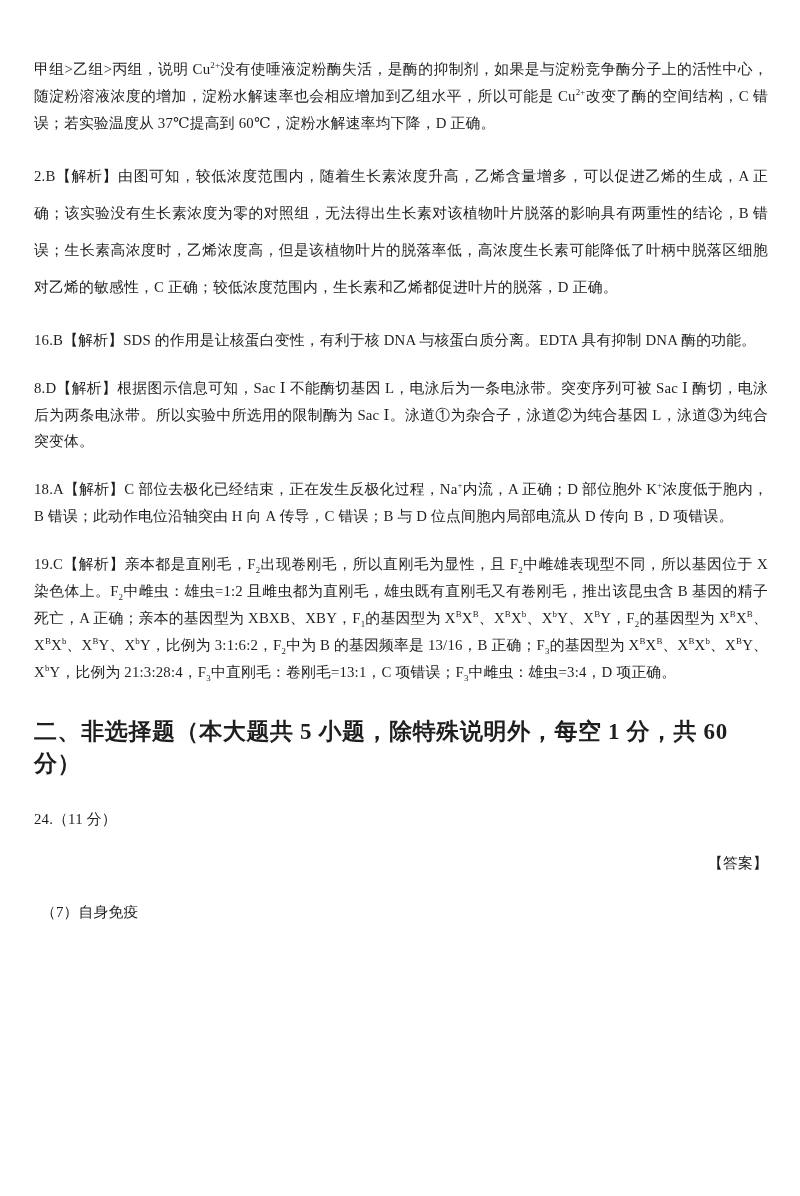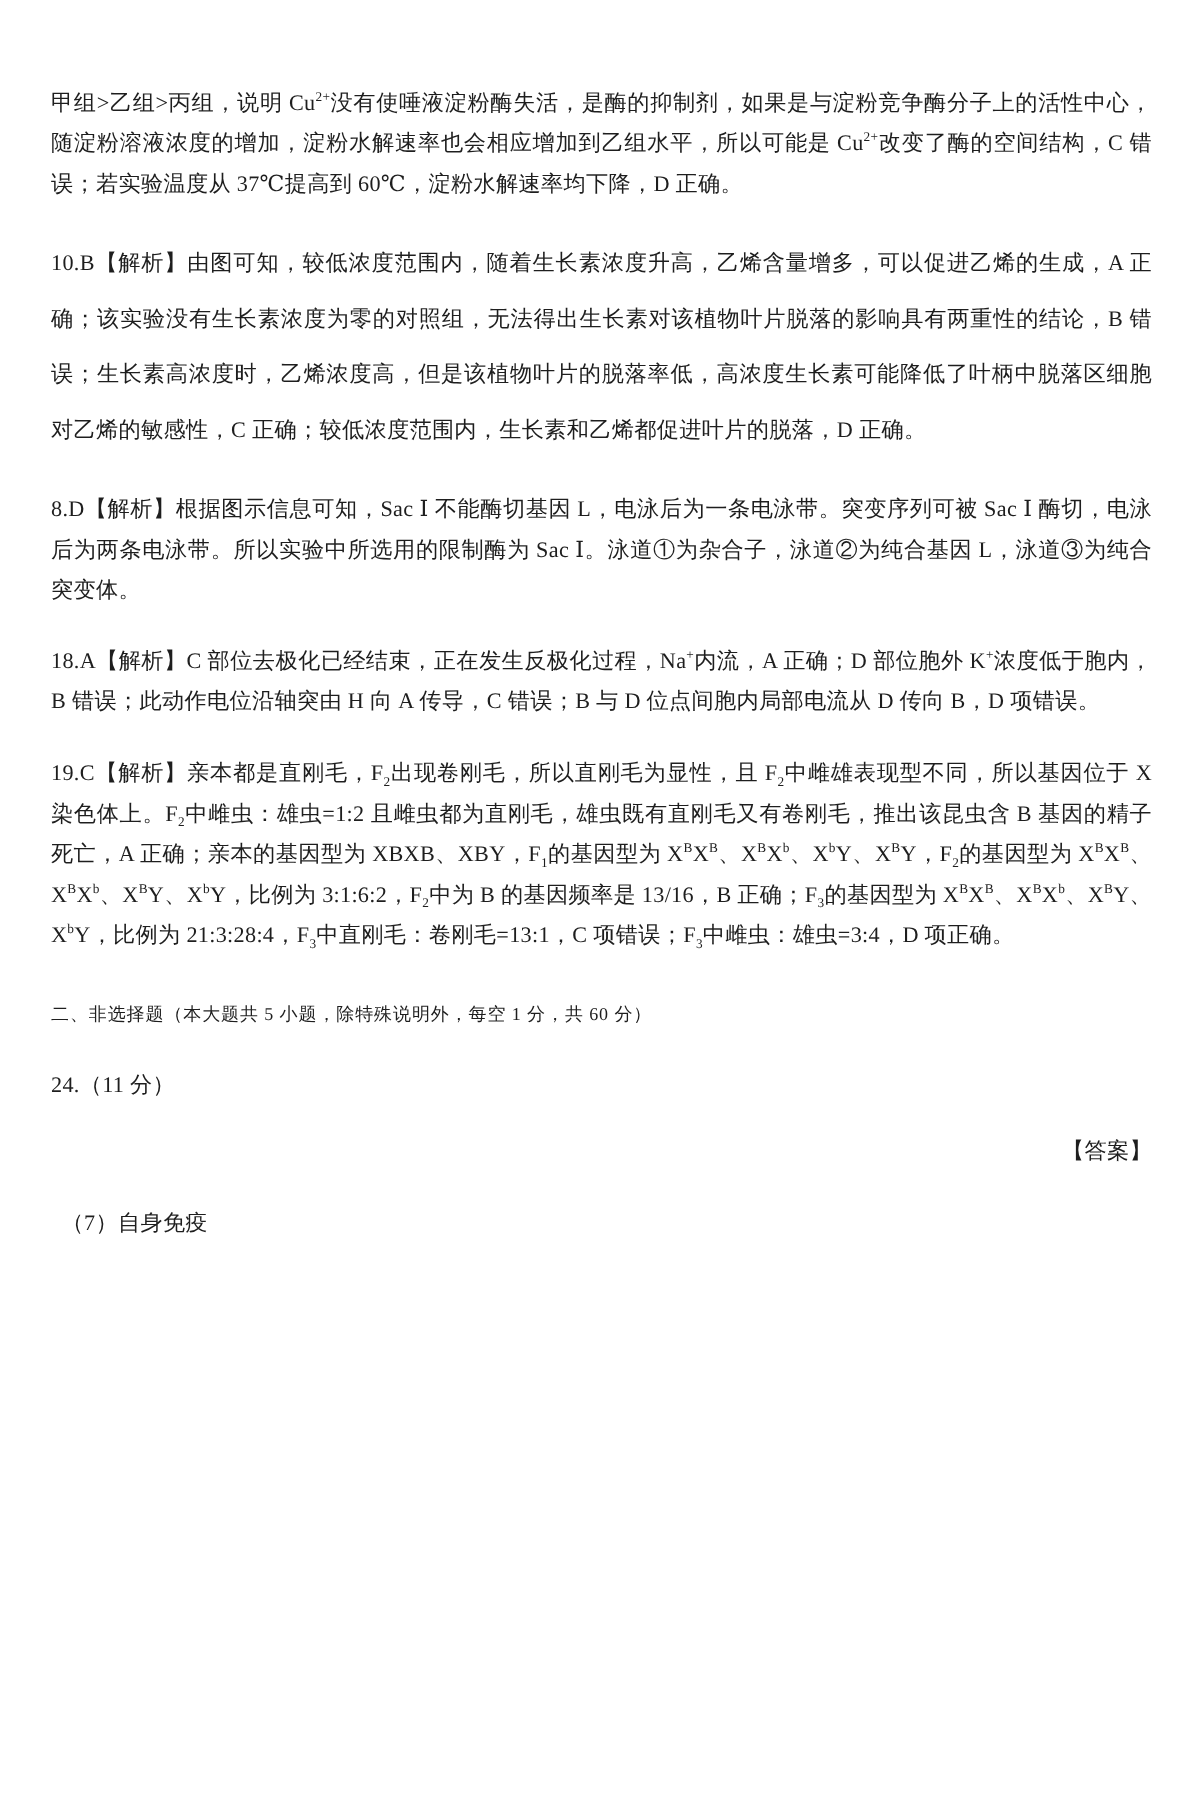--- a/index.html
+++ b/index.html
@@ -24,22 +24,22 @@
     line-height: 1.82;
   }
   p.ans.loose {
     line-height: 2.5;
   }
   sup, sub {
     font-size: 0.6em;
     line-height: 0;
   }
   .section-heading {
-    font-weight: normal;
-    font-size: 12px;
+    font-weight: bold;
+    font-size: 23px;
     letter-spacing: 0.6px;
     margin: 30px 0 28px 0;
     line-height: 1.4;
   }
   .q-number {
     margin: 0 0 22px 0;
     line-height: 1.5;
   }
   .answer-label {
     margin: 0 0 26px 0;
@@ -52,23 +52,24 @@
     line-height: 1.5;
   }
 </style>
 </head>
 <body>
 
 <div class="page">
 
   <p class="ans">甲组&gt;乙组&gt;丙组，说明 Cu<sup>2+</sup>没有使唾液淀粉酶失活，是酶的抑制剂，如果是与淀粉竞争酶分子上的活性中心，随淀粉溶液浓度的增加，淀粉水解速率也会相应增加到乙组水平，所以可能是 Cu<sup>2+</sup>改变了酶的空间结构，C 错误；若实验温度从 37℃提高到 60℃，淀粉水解速率均下降，D 正确。</p>
 
-  <p class="ans loose">10.B【解析】由图可知，较低浓度范围内，随着生长素浓度升高，乙烯含量增多，可以促进乙烯的生成，A 正确；该实验没有生长素浓度为零的对照组，无法得出生长素对该植物叶片脱落的影响具有两重性的结论，B 错误；生长素高浓度时，乙烯浓度高，但是该植物叶片的脱落率低，高浓度生长素可能降低了叶柄中脱落区细胞对乙烯的敏感性，C 正确；较低浓度范围内，生长素和乙烯都促进叶片的脱落，D 正确。</p>
+  <p class="ans loose">2.B【解析】由图可知，较低浓度范围内，随着生长素浓度升高，乙烯含量增多，可以促进乙烯的生成，A 正确；该实验没有生长素浓度为零的对照组，无法得出生长素对该植物叶片脱落的影响具有两重性的结论，B 错误；生长素高浓度时，乙烯浓度高，但是该植物叶片的脱落率低，高浓度生长素可能降低了叶柄中脱落区细胞对乙烯的敏感性，C 正确；较低浓度范围内，生长素和乙烯都促进叶片的脱落，D 正确。</p>
 
 
+  <p class="ans">16.B【解析】SDS 的作用是让核蛋白变性，有利于核 DNA 与核蛋白质分离。EDTA 具有抑制 DNA 酶的功能。</p>
 
   <p class="ans">8.D【解析】根据图示信息可知，Sac Ⅰ 不能酶切基因 L，电泳后为一条电泳带。突变序列可被 Sac Ⅰ 酶切，电泳后为两条电泳带。所以实验中所选用的限制酶为 Sac Ⅰ。泳道①为杂合子，泳道②为纯合基因 L，泳道③为纯合突变体。</p>
 
   <p class="ans">18.A【解析】C 部位去极化已经结束，正在发生反极化过程，Na<sup>+</sup>内流，A 正确；D 部位胞外 K<sup>+</sup>浓度低于胞内，B 错误；此动作电位沿轴突由 H 向 A 传导，C 错误；B 与 D 位点间胞内局部电流从 D 传向 B，D 项错误。</p>
 
   <p class="ans">19.C【解析】亲本都是直刚毛，F<sub>2</sub>出现卷刚毛，所以直刚毛为显性，且 F<sub>2</sub>中雌雄表现型不同，所以基因位于 X 染色体上。F<sub>2</sub>中雌虫：雄虫=1:2 且雌虫都为直刚毛，雄虫既有直刚毛又有卷刚毛，推出该昆虫含 B 基因的精子死亡，A 正确；亲本的基因型为 XBXB、XBY，F<sub>1</sub>的基因型为 X<sup>B</sup>X<sup>B</sup>、X<sup>B</sup>X<sup>b</sup>、X<sup>b</sup>Y、X<sup>B</sup>Y，F<sub>2</sub>的基因型为 X<sup>B</sup>X<sup>B</sup>、X<sup>B</sup>X<sup>b</sup>、X<sup>B</sup>Y、X<sup>b</sup>Y，比例为 3:1:6:2，F<sub>2</sub>中为 B 的基因频率是 13/16，B 正确；F<sub>3</sub>的基因型为 X<sup>B</sup>X<sup>B</sup>、X<sup>B</sup>X<sup>b</sup>、X<sup>B</sup>Y、X<sup>b</sup>Y，比例为 21:3:28:4，F<sub>3</sub>中直刚毛：卷刚毛=13:1，C 项错误；F<sub>3</sub>中雌虫：雄虫=3:4，D 项正确。</p>
 
 
   <div class="section-heading">二、非选择题（本大题共 5 小题，除特殊说明外，每空 1 分，共 60 分）</div>
 

